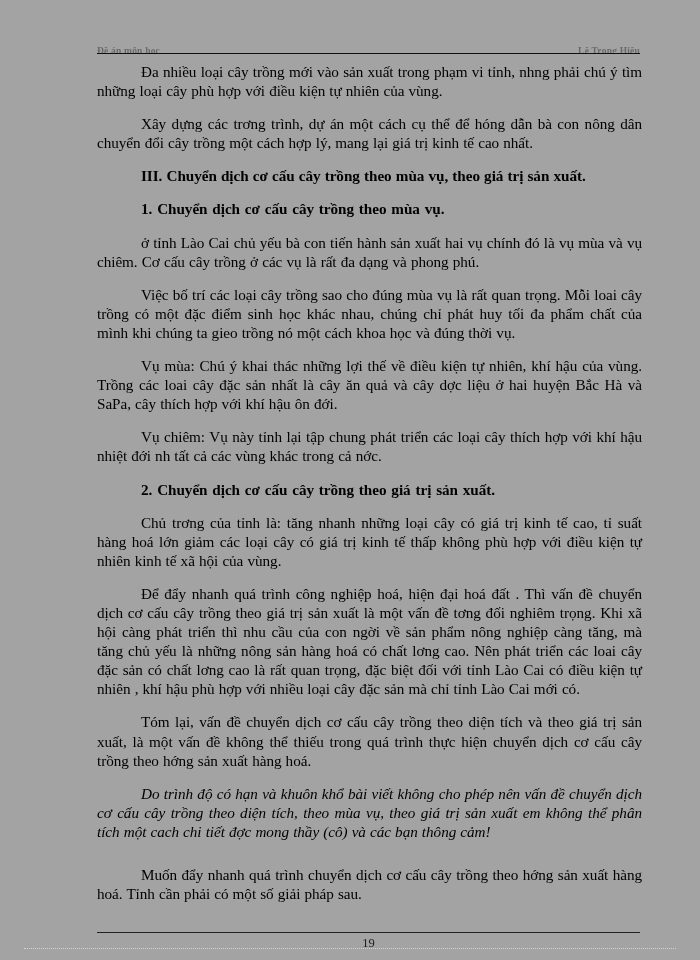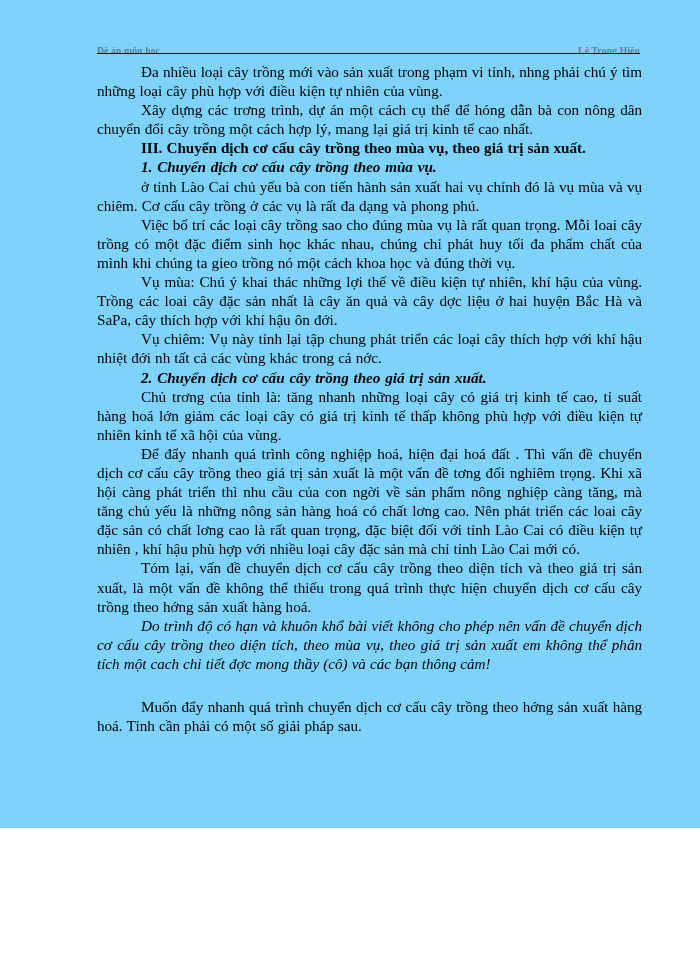--- a/index.html
+++ b/index.html
@@ -4,22 +4,22 @@
 <style>
   html, body {
     margin: 0;
     padding: 0;
     background: #ffffff;
   }
 
   .page {
     position: relative;
     width: 700px;
-    height: 828px;
-    background: #7dd3fc;
+    height: 960px;
+    background: #a3a3a3;
     overflow: hidden;
     font-family: "Liberation Serif", "DejaVu Serif", serif;
     color: #000000;
   }
 
   
   .header {
     position: absolute;
     top: 40px;
     left: 97px;
@@ -65,38 +65,37 @@
     text-align: justify;
     text-justify: inter-word;
     text-indent: 44px;
     letter-spacing: -0.05px;
     word-spacing: 0.4px;
     
     filter: blur(0.12px);
   }
 
   p.gap {
-    margin-top: 0;
+    margin-top: 14px;
   }
 
   p.gap-sm {
     margin-top: 24px;
   }
 
   p.bold {
     font-weight: bold;
   }
 
   p.italic {
     font-style: italic;
   }
 
   p.bold-italic {
     font-weight: bold;
-    font-style: italic;
     word-spacing: 1.1px;
   }
 
   
   .footer {
     position: absolute;
     left: 97px;
     top: 932px;
     width: 543px;
     border-top: 1.3px solid #222222;

